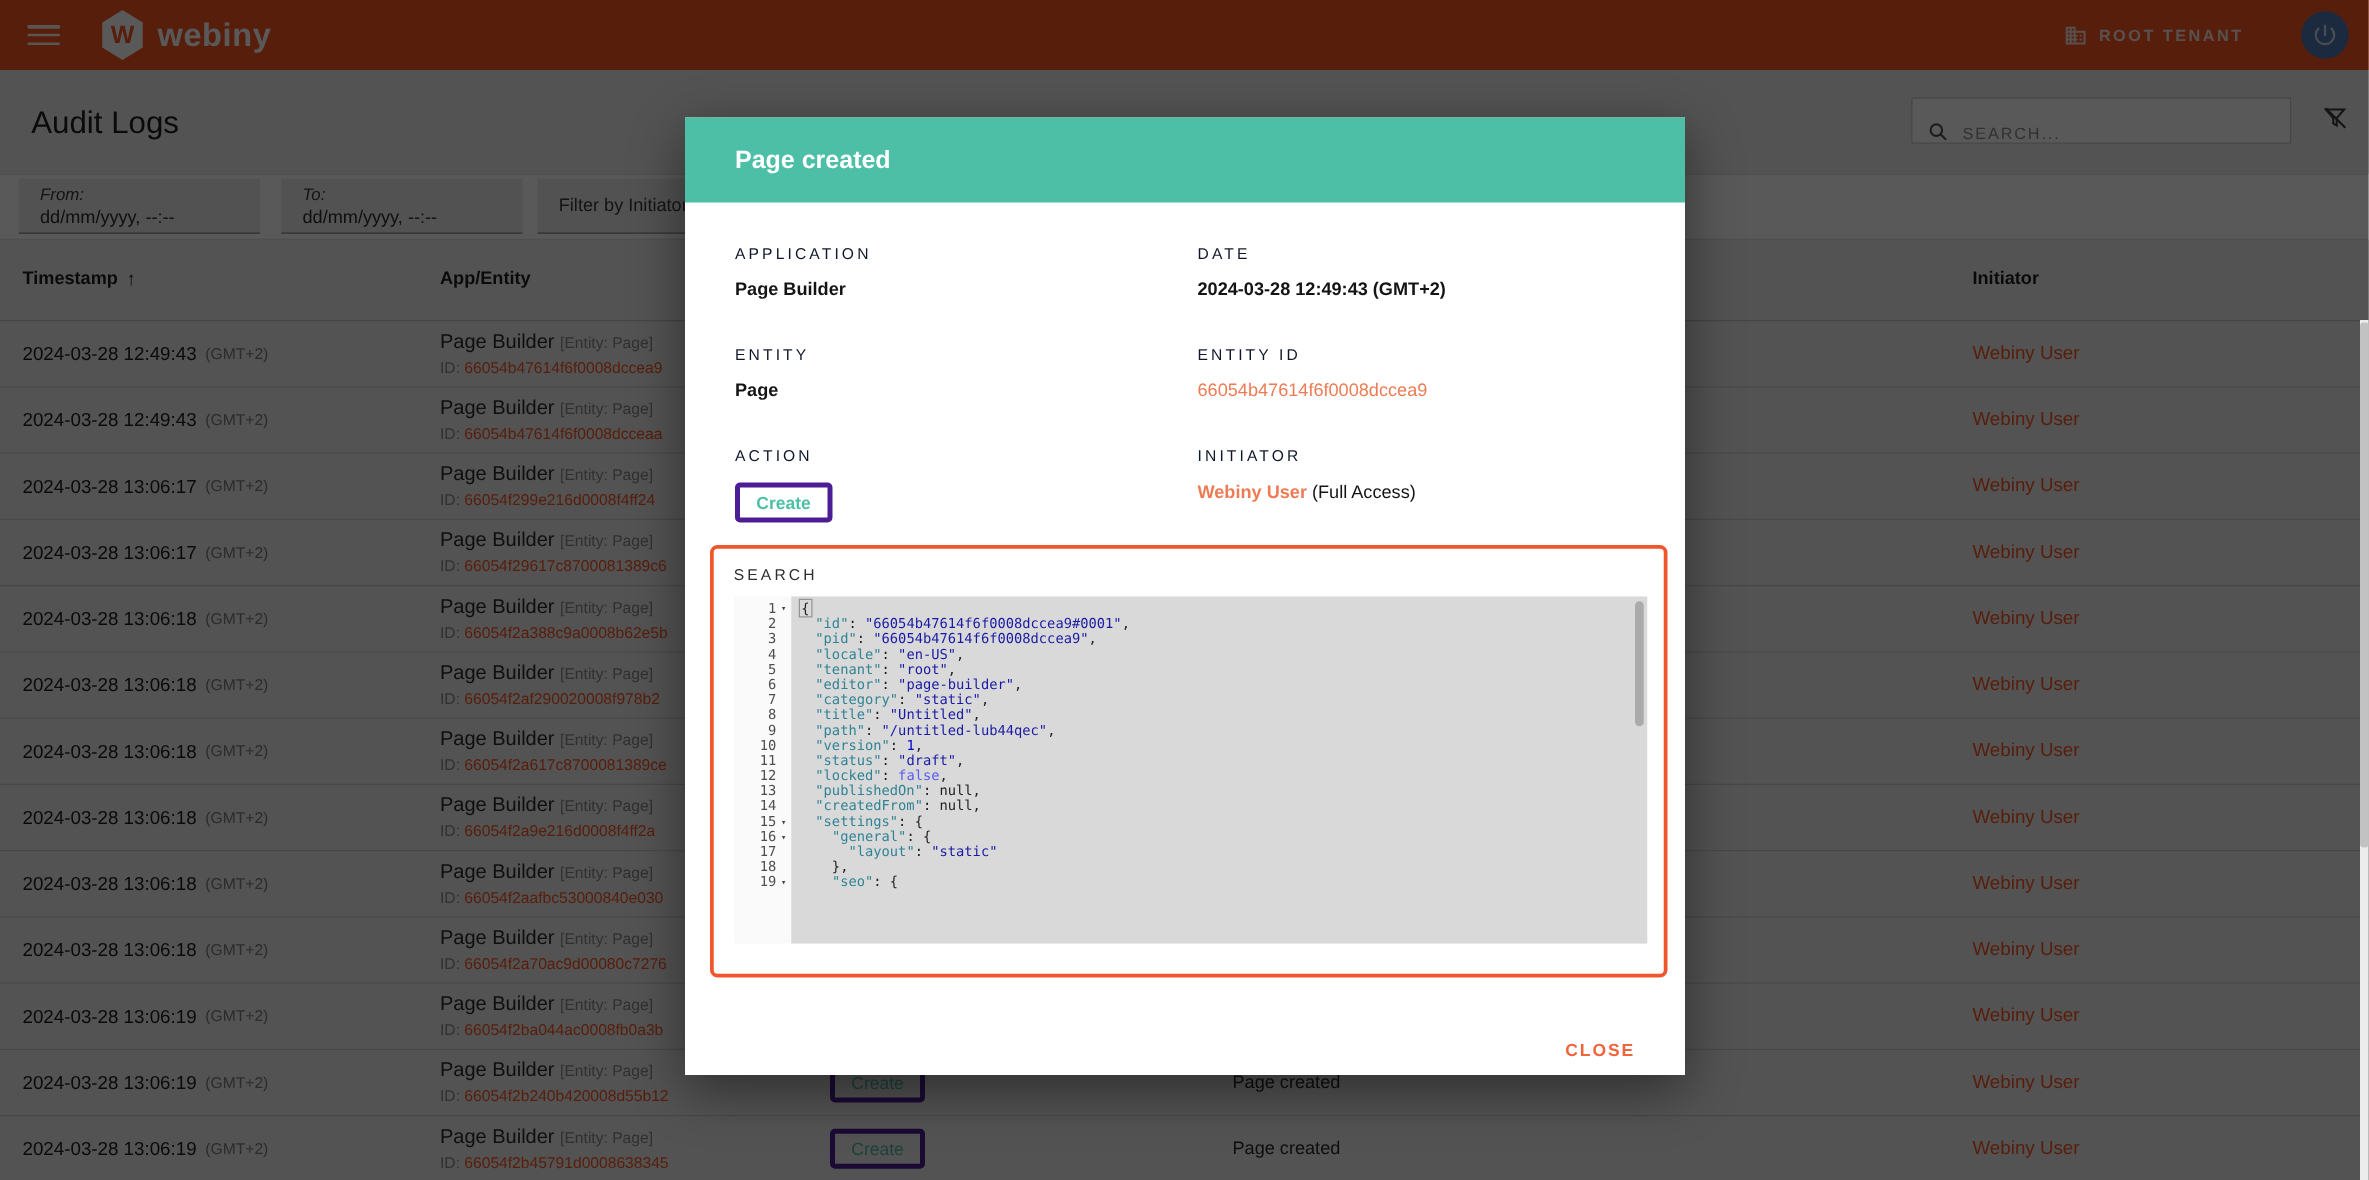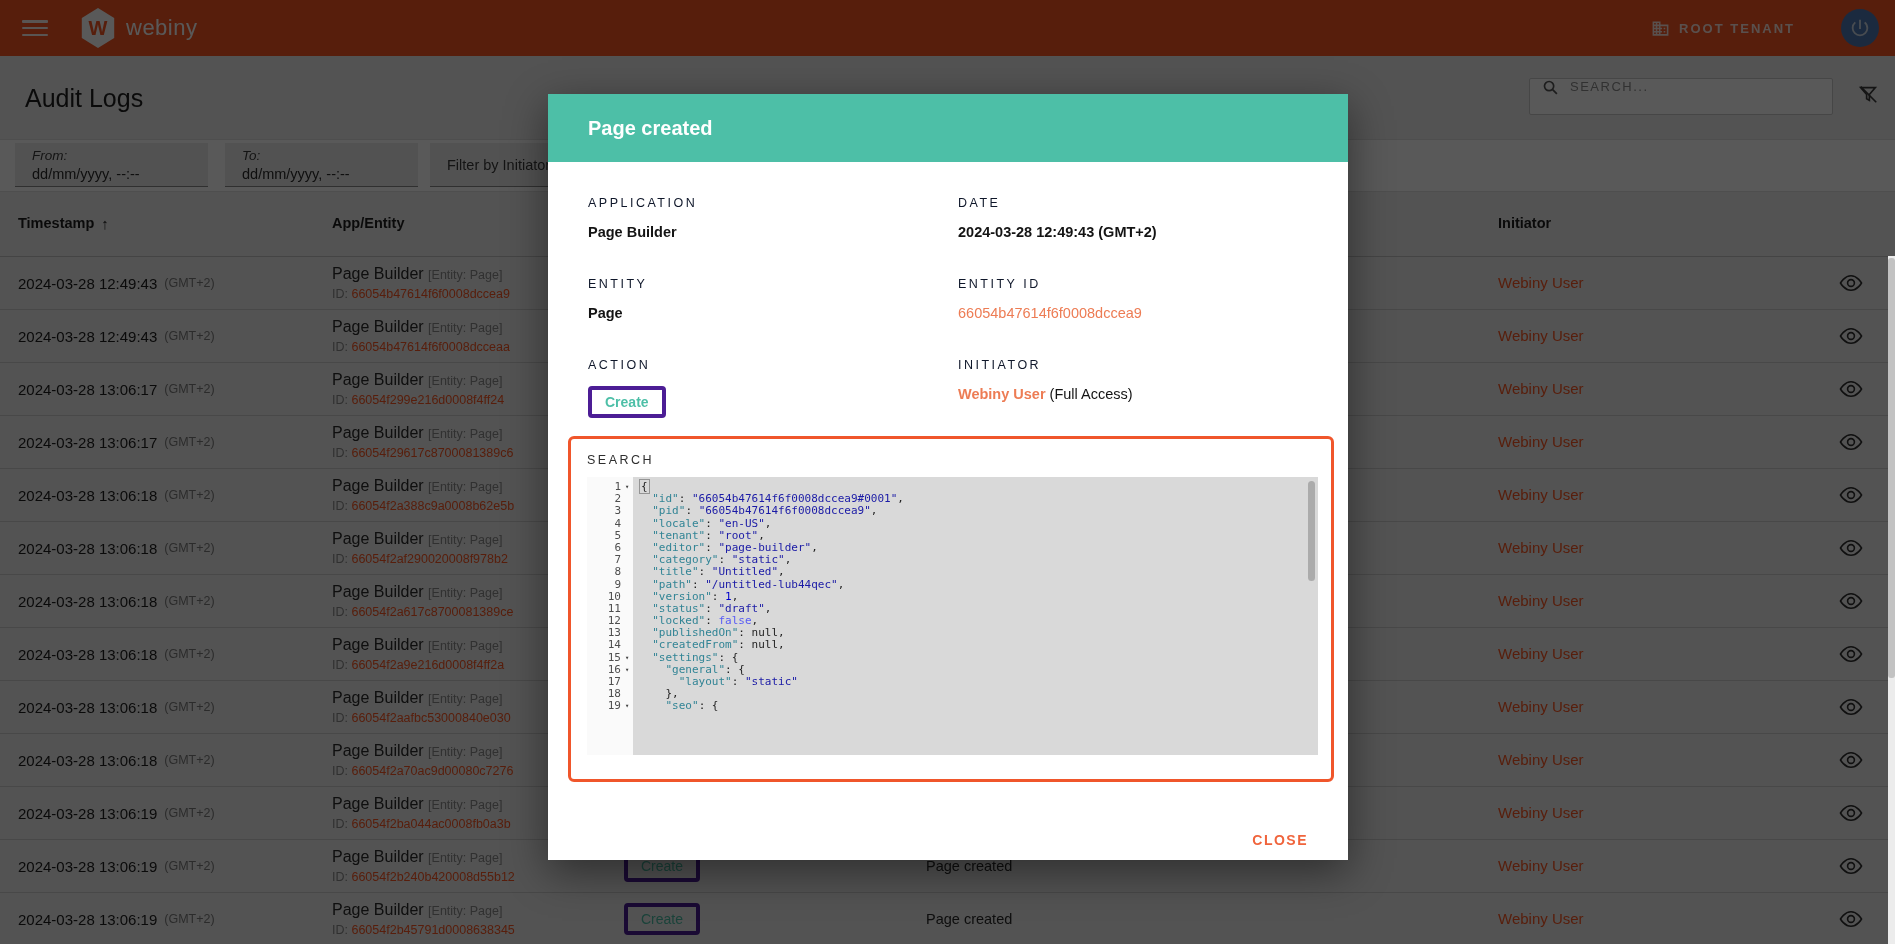--- a/index.html
+++ b/index.html
@@ -7,47 +7,47 @@
        font-family:"Liberation Sans",sans-serif;color:#212121;}
   a{text-decoration:none;cursor:pointer;}
 
   
   .topbar{position:absolute;top:0;left:0;right:0;height:56px;background:#fa5723;display:flex;align-items:center;z-index:1;}
   .hamburger{margin-left:22px;width:26px;height:20px;display:flex;flex-direction:column;justify-content:space-between;cursor:pointer;background:none;border:none;padding:2px 0;}
   .hamburger span{display:block;height:2.5px;background:rgba(255,255,255,.92);border-radius:1px;}
   .logo{display:flex;align-items:center;margin-left:32px;gap:10px;}
   .hex{width:36px;height:40px;background:#fff;clip-path:polygon(50% 0,95% 25%,95% 75%,50% 100%,5% 75%,5% 25%);
        display:flex;align-items:center;justify-content:center;color:#fa5723;font-weight:700;font-size:20px;}
-  .brand{color:#fff;font-size:22px;font-weight:400;letter-spacing:.5px;}
+  .brand{color:#fff;font-size:26px;font-weight:700;letter-spacing:.5px;}
   .tenant{position:absolute;right:100px;display:flex;align-items:center;gap:9px;color:rgba(255,255,255,.85);
           font-size:13px;font-weight:700;letter-spacing:2px;cursor:pointer;}
   .power-btn{position:absolute;right:16px;width:38px;height:38px;border-radius:50%;background:#4f79b5;border:none;
              display:flex;align-items:center;justify-content:center;cursor:pointer;}
 
   
   .title-row{position:absolute;top:56px;left:0;right:0;height:83px;}
   .page-title{position:absolute;left:21px;top:24px;font-size:25px;font-weight:400;color:rgba(0,0,0,.87);margin:4px;}
   .search-box{position:absolute;right:62px;top:22px;width:304px;height:37px;background:#fff;border:1px solid #c9c9c9;
-              border-radius:2px;display:flex;align-items:flex-start;padding-left:12px;gap:11px;box-sizing:border-box;}
+              border-radius:2px;display:flex;align-items:flex-end;padding-left:12px;gap:11px;box-sizing:border-box;}
   .search-ph{font-size:13px;color:#8d8d8d;letter-spacing:1.5px;}
   .filter-off-btn{position:absolute;right:16px;top:27px;background:none;border:none;cursor:pointer;padding:0;}
 
   
   .filter-card{position:absolute;top:139px;left:0;right:0;height:51px;background:#fff;border-top:1px solid #dedede;border-bottom:1px solid #dedede;}
   .f-input{position:absolute;top:3px;height:44px;background:#ececec;border-bottom:1px solid #8a8a8a;box-sizing:border-box;padding:5px 0 0 17px;cursor:text;}
   .f-from{left:15px;width:193px;}
   .f-to{left:225px;width:193px;}
   .f-init{left:430px;width:245px;display:flex;align-items:center;padding-top:0;}
   .f-label{font-size:13.5px;color:#3a3a3a;display:block;font-style:italic;}
   .f-value{font-size:14.5px;color:#2b2b2b;display:block;margin-top:3px;}
   .f-ph{font-size:14.5px;color:#3a3a3a;}
 
   
   .table{position:absolute;top:190px;left:0;right:0;bottom:0;overflow:hidden;}
-  .tgrid{display:grid;grid-template-columns:314px 292px 302px 572px 341px 1fr;padding-left:18px;align-items:center;}
+  .tgrid{display:grid;grid-template-columns:314px 292px 302px 572px 341px 1fr;padding-left:18px;align-items:center;gap:20px;}
   .thead{height:66px;font-weight:700;font-size:14.5px;color:rgba(0,0,0,.87);border-bottom:1px solid rgba(0,0,0,.18);}
   .th{display:flex;align-items:center;gap:7px;}
   .sort-arrow{font-size:15px;}
   .row{height:52px;border-bottom:1px solid rgba(0,0,0,.13);}
   .cell{min-width:0;}
   .ts{display:flex;align-items:center;gap:7px;}
   .ts-main{font-size:15px;color:#1d1d1d;}
   .ts-tz{font-size:12.5px;color:#7d7d7d;}
   .app{display:flex;flex-direction:column;justify-content:center;gap:4px;}
   .app-name{font-size:16px;color:#2b2b2b;}

